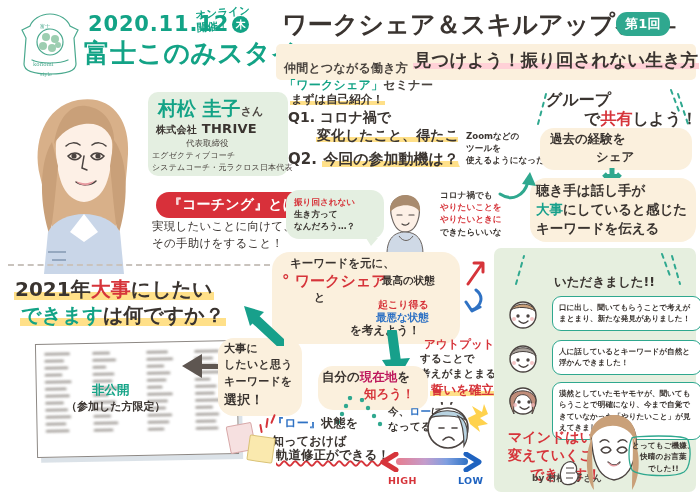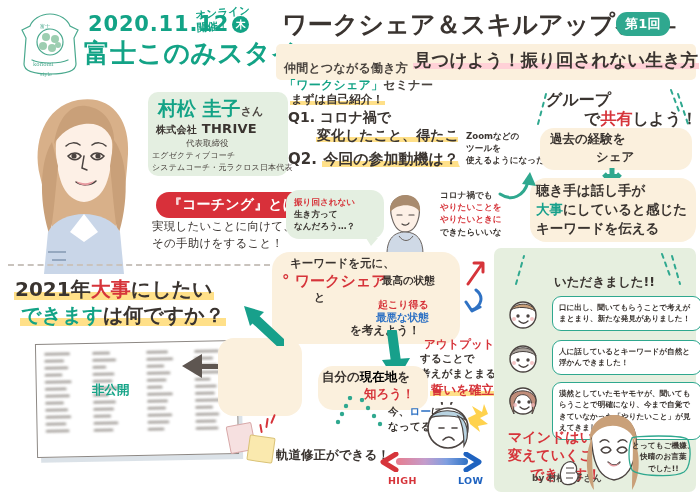--- a/index.html
+++ b/index.html
@@ -143,21 +143,21 @@
   .lodream-s1{left:378px;top:298px;font-size:10px;font-weight:bold;color:#d6343a;}
   .lodream-s2{left:376px;top:311px;font-size:10.5px;font-weight:bold;color:#2f72c4;}
   .kangae{left:350px;top:323px;font-size:11.5px;font-weight:bold;color:#3a3430;}
 
   .out-red{left:424px;top:337px;font-size:11.5px;font-weight:bold;color:#d6343a;}
   .out-d{left:420px;top:351px;font-size:10.5px;font-weight:bold;color:#3a3430;line-height:1.42;}
   .chikai{left:430px;top:382px;font-size:12.5px;font-weight:bold;color:#d6343a;}
 
   .beige5{position:absolute;left:318px;top:366px;width:110px;height:44px;background:#fbf0dd;border-radius:15px;}
   .genzaichi{left:322px;top:369px;font-size:12.5px;font-weight:bold;color:#3a3430;}
-  .genzaichi .r{color:#000000;}
+  .genzaichi .r{color:#be185d;}
   .shirou{left:364px;top:386px;font-size:12.5px;font-weight:bold;color:#d6343a;}
 
   .lowstate{left:272px;top:414px;font-size:12px;font-weight:bold;color:#3a3430;line-height:1.5;}
   .lowstate .lo{color:#2f72c4;}
   .kidou{left:276px;top:447px;font-size:12.5px;font-weight:bold;color:#3a3430;}
 
   .imalow{left:388px;top:404px;font-size:10.5px;font-weight:bold;color:#3a3430;line-height:1.4;}
   .imalow .lo{color:#2f72c4;margin-top:44px;}
   .hilabel{left:388px;top:475px;font-size:9.5px;font-weight:bold;color:#d6343a;letter-spacing:.04em;}
   .lowlabel{left:458px;top:475px;font-size:9.5px;font-weight:bold;color:#1f63c0;letter-spacing:.04em;}
@@ -444,26 +444,33 @@
         <div class="blurline" style="width:22px"></div>
       <div class="blurline" style="width:20px"></div>
         <div class="blurline" style="width:26px"></div>
       <div class="blurline" style="width:18px"></div>
         <div class="blurline" style="width:24px"></div>
       <div class="blurline" style="width:21px"></div>
         <div class="blurline" style="width:23px"></div>
     </div>
   </div>
   <div class="abs nonpub nw">非公開</div>
+  <div class="abs nonpub2 nw">（参加した方限定）</div>
 
   <svg class="abs" style="left:180px;top:348px" width="58" height="30">
     <path d="M56 16 L22 16 L22 6 L2 18 L22 30 L22 21 L56 21 Z" fill="#5e5651"></path>
   </svg>
 
   <div class="beige3"></div>
+  <div class="abs pick t">
+    <div>大事に</div>
+    <div>したいと思う</div>
+    <div>キーワードを</div>
+    <div style="font-size:13px">選択！</div>
+  </div>
 
   <div class="beige4"></div>
   <div class="abs kw-el nw">キーワードを元に、</div>
   <div class="abs hidream nw">° <span>ワークシェア</span></div>
   <div class="abs hidream-s nw">最高の状態</div>
   <div class="abs and nw">と</div>
   <div class="abs lodream-s1 nw">起こり得る</div>
   <div class="abs lodream-s2 nw">最悪な状態</div>
   <div class="abs kangae nw">を考えよう！</div>
 
@@ -508,22 +515,28 @@
   </svg>
   <svg class="abs" style="left:356px;top:398px" width="50" height="34">
     <g fill="#2fa88f">
       <circle cx="6" cy="2" r="2.2"></circle>
         <circle cx="12" cy="10" r="2.2"></circle>
       <circle cx="18" cy="18" r="2.2"></circle>
         <circle cx="24" cy="26" r="2.2"></circle>
     </g>
   </svg>
 
+  <div class="abs lowstate t">
+    <div>
+      <span class="lo">『ロー』</span><span>状態を</span>
+    </div>
+    <div>知っておけば</div>
+  </div>
   <div class="abs kidou nw">
-    <span style="text-decoration-color:#d6343a;text-decoration-style:wavy;text-decoration-thickness:1.5px;">軌道修正ができる！</span>
+    <span style="text-decoration:underline;text-decoration-color:#d6343a;text-decoration-style:wavy;text-decoration-thickness:1.5px;">軌道修正ができる！</span>
   </div>
 
   <div class="abs imalow t">
     <div>
       <span>今、</span><span class="lo">ロー</span><span>に</span>
     </div>
     <div>なってる！</div>
   </div>
 
   <svg class="abs" style="left:424px;top:402px" width="50" height="52">

